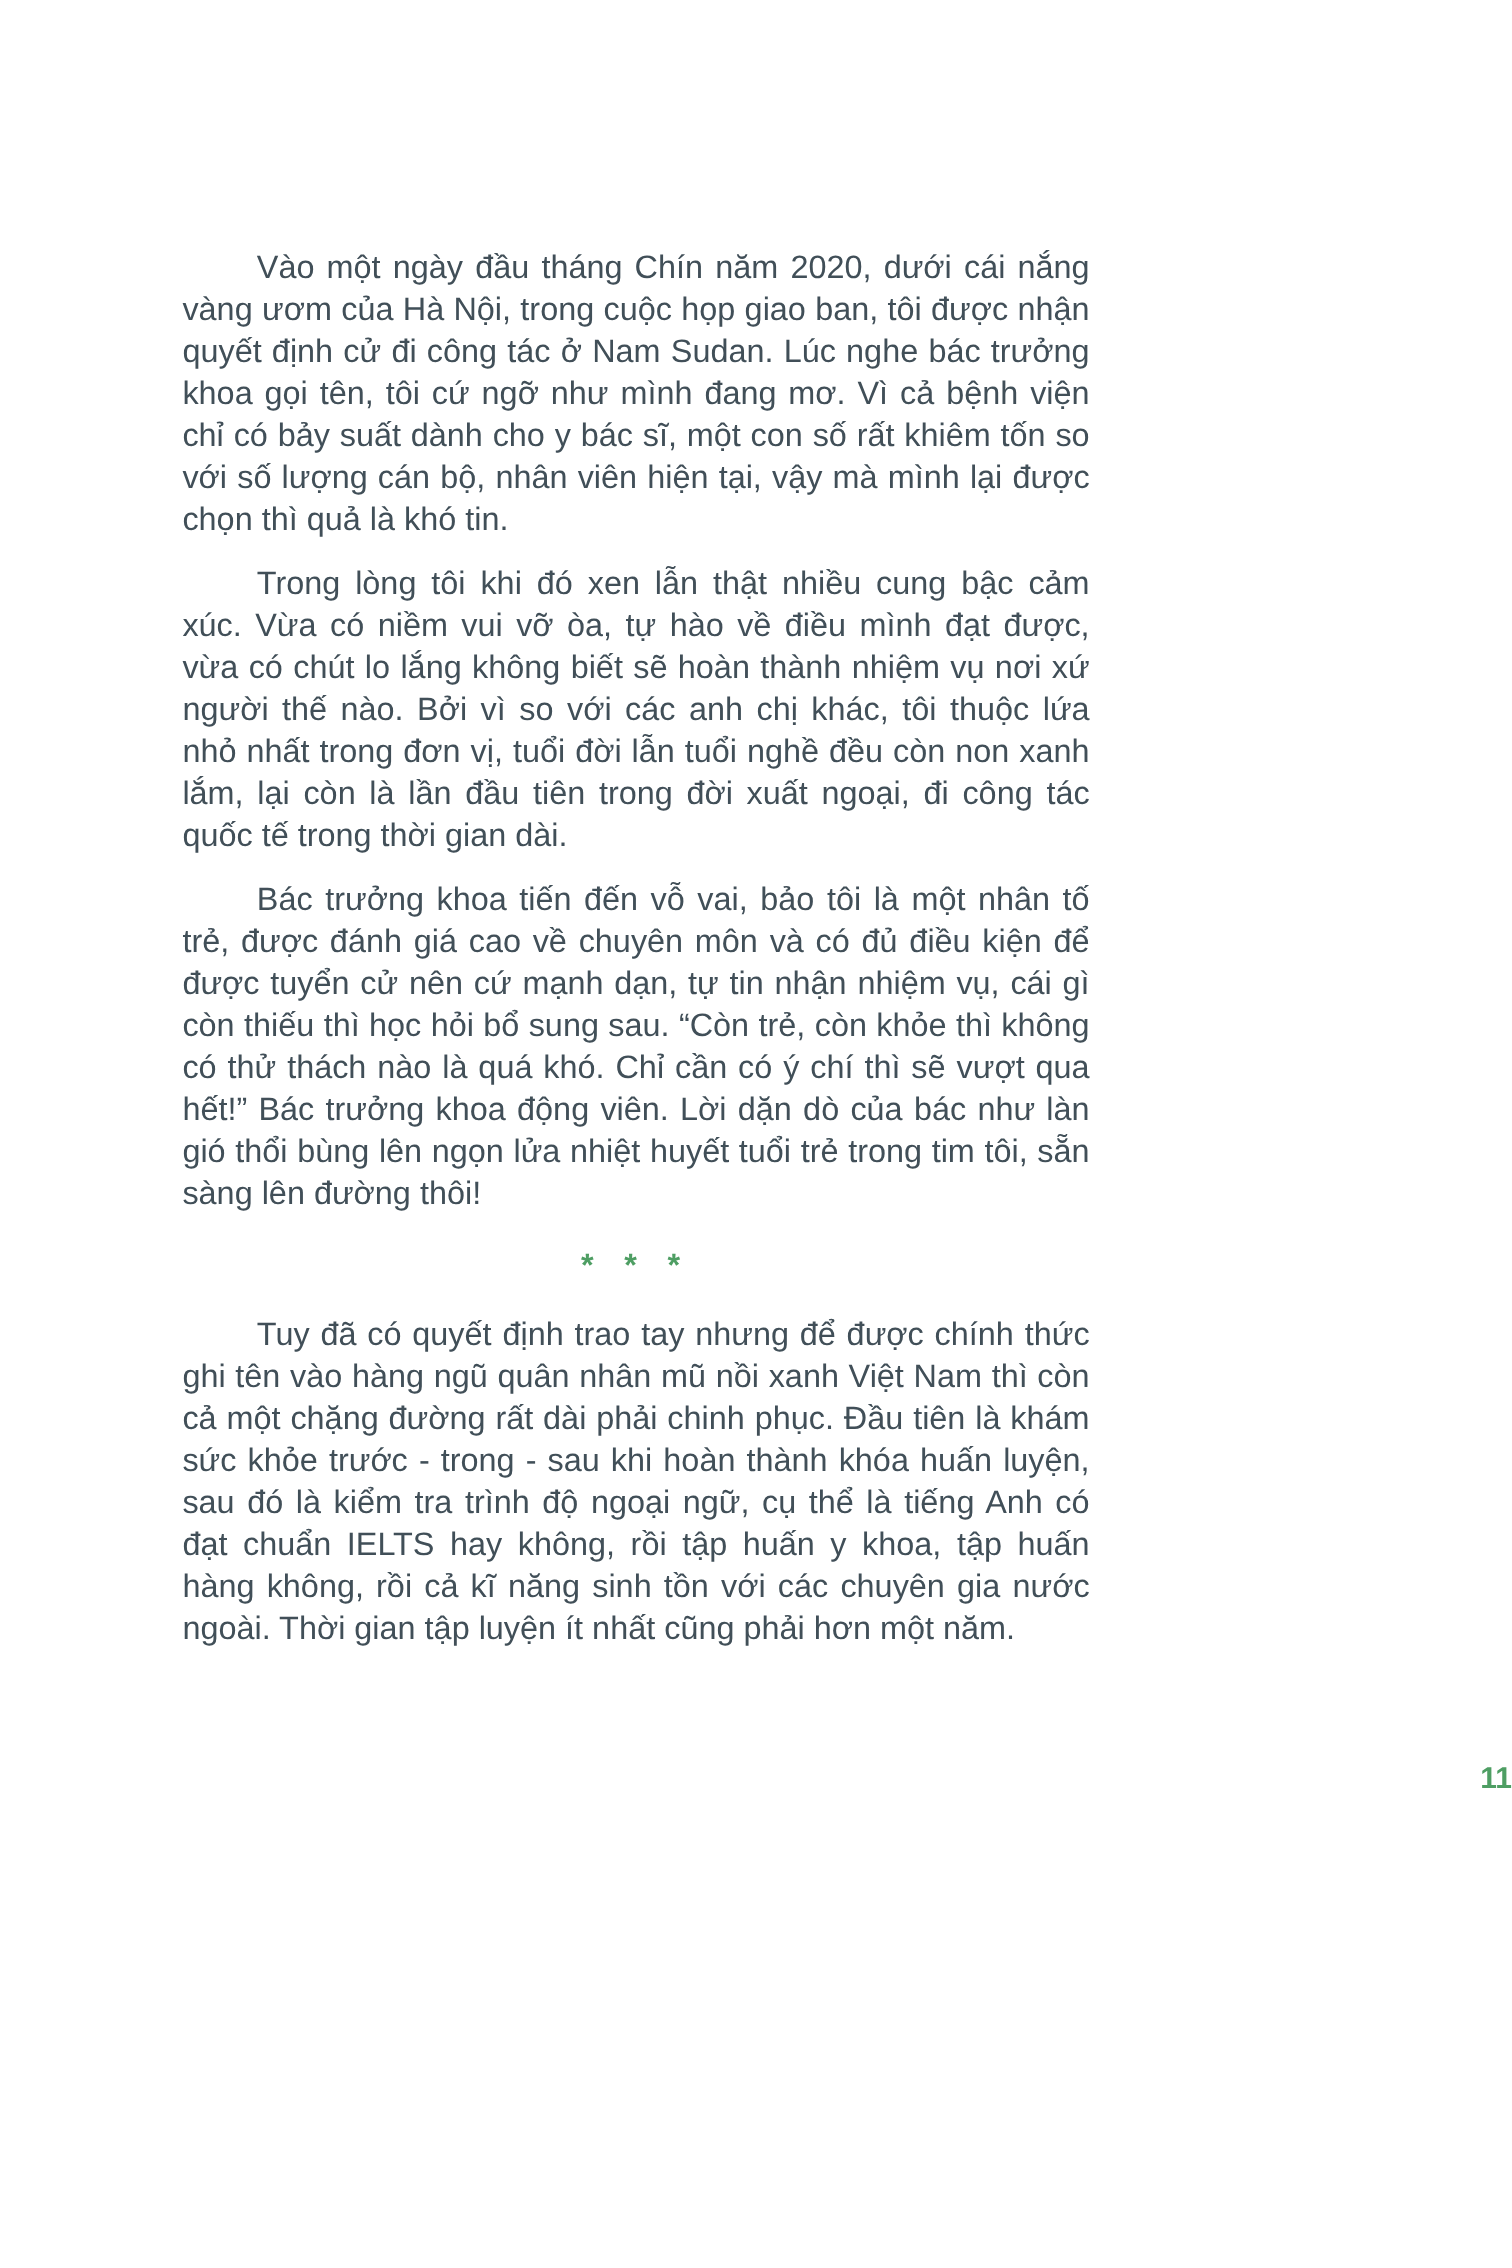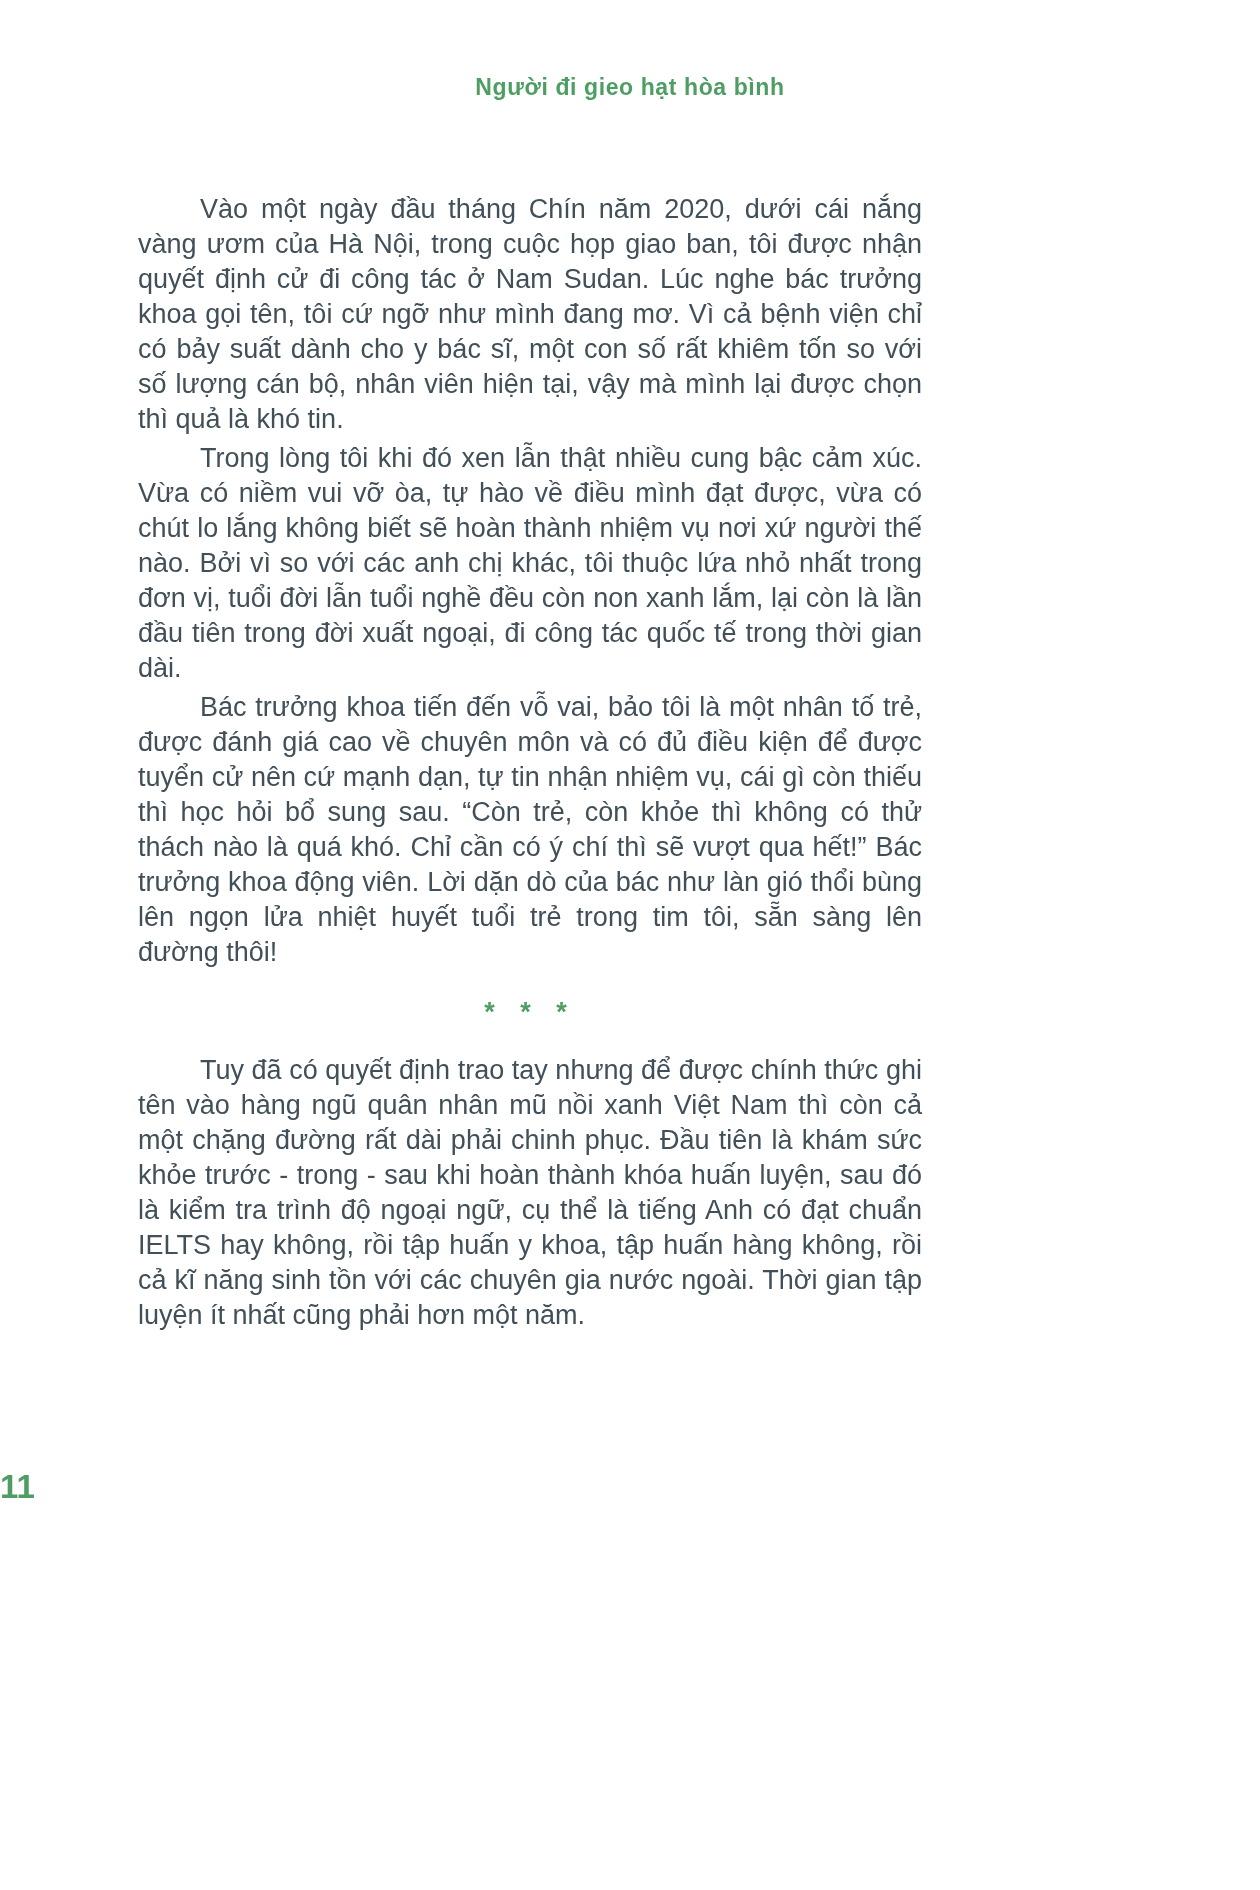--- a/index.html
+++ b/index.html
@@ -34,49 +34,48 @@
     top: 188px;
     left: 134px;
     width: 792px;
     color: var(--body-text);
     font-size: 27px;
     line-height: 35px;
     text-align: justify;
     font-weight: 400;
   }
   .body-text p {
-    margin: 4px;
+    margin: 18px;
     text-indent: 62px;
   }
   .separator {
     text-align: center;
     color: var(--accent-green);
     font-size: 27px;
     font-weight: 700;
     letter-spacing: 9px;
     margin: 25px 0 23px 0;
     text-indent: 0;
   }
   .page-number {
     position: absolute;
     top: 1468px;
     left: 0;
     width: 100%;
-    text-align: left;
+    text-align: right;
     color: var(--accent-green);
-    font-size: 33px;
+    font-size: 25px;
     font-weight: 700;
   }
 </style>
 </head>
 <body>
 
 <div class="book-page">
 
-  <div class="running-header">Người đi gieo hạt hòa bình</div>
 
   <div class="body-text">
     <p>Vào một ngày đầu tháng Chín năm 2020, dưới cái nắng vàng ươm của Hà Nội, trong cuộc họp giao ban, tôi được nhận quyết định cử đi công tác ở Nam Sudan. Lúc nghe bác trưởng khoa gọi tên, tôi cứ ngỡ như mình đang mơ. Vì cả bệnh viện chỉ có bảy suất dành cho y bác sĩ, một con số rất khiêm tốn so với số lượng cán bộ, nhân viên hiện tại, vậy mà mình lại được chọn thì quả là khó tin.</p>
     <p>Trong lòng tôi khi đó xen lẫn thật nhiều cung bậc cảm xúc. Vừa có niềm vui vỡ òa, tự hào về điều mình đạt được, vừa có chút lo lắng không biết sẽ hoàn thành nhiệm vụ nơi xứ người thế nào. Bởi vì so với các anh chị khác, tôi thuộc lứa nhỏ nhất trong đơn vị, tuổi đời lẫn tuổi nghề đều còn non xanh lắm, lại còn là lần đầu tiên trong đời xuất ngoại, đi công tác quốc tế trong thời gian dài.</p>
     <p>Bác trưởng khoa tiến đến vỗ vai, bảo tôi là một nhân tố trẻ, được đánh giá cao về chuyên môn và có đủ điều kiện để được tuyển cử nên cứ mạnh dạn, tự tin nhận nhiệm vụ, cái gì còn thiếu thì học hỏi bổ sung sau. “Còn trẻ, còn khỏe thì không có thử thách nào là quá khó. Chỉ cần có ý chí thì sẽ vượt qua hết!” Bác trưởng khoa động viên. Lời dặn dò của bác như làn gió thổi bùng lên ngọn lửa nhiệt huyết tuổi trẻ trong tim tôi, sẵn sàng lên đường thôi!</p>
 
     <div class="separator">* * *</div>
 
     <p>Tuy đã có quyết định trao tay nhưng để được chính thức ghi tên vào hàng ngũ quân nhân mũ nồi xanh Việt Nam thì còn cả một chặng đường rất dài phải chinh phục. Đầu tiên là khám sức khỏe trước - trong - sau khi hoàn thành khóa huấn luyện, sau đó là kiểm tra trình độ ngoại ngữ, cụ thể là tiếng Anh có đạt chuẩn IELTS hay không, rồi tập huấn y khoa, tập huấn hàng không, rồi cả kĩ năng sinh tồn với các chuyên gia nước ngoài. Thời gian tập luyện ít nhất cũng phải hơn một năm.</p>
   </div>

